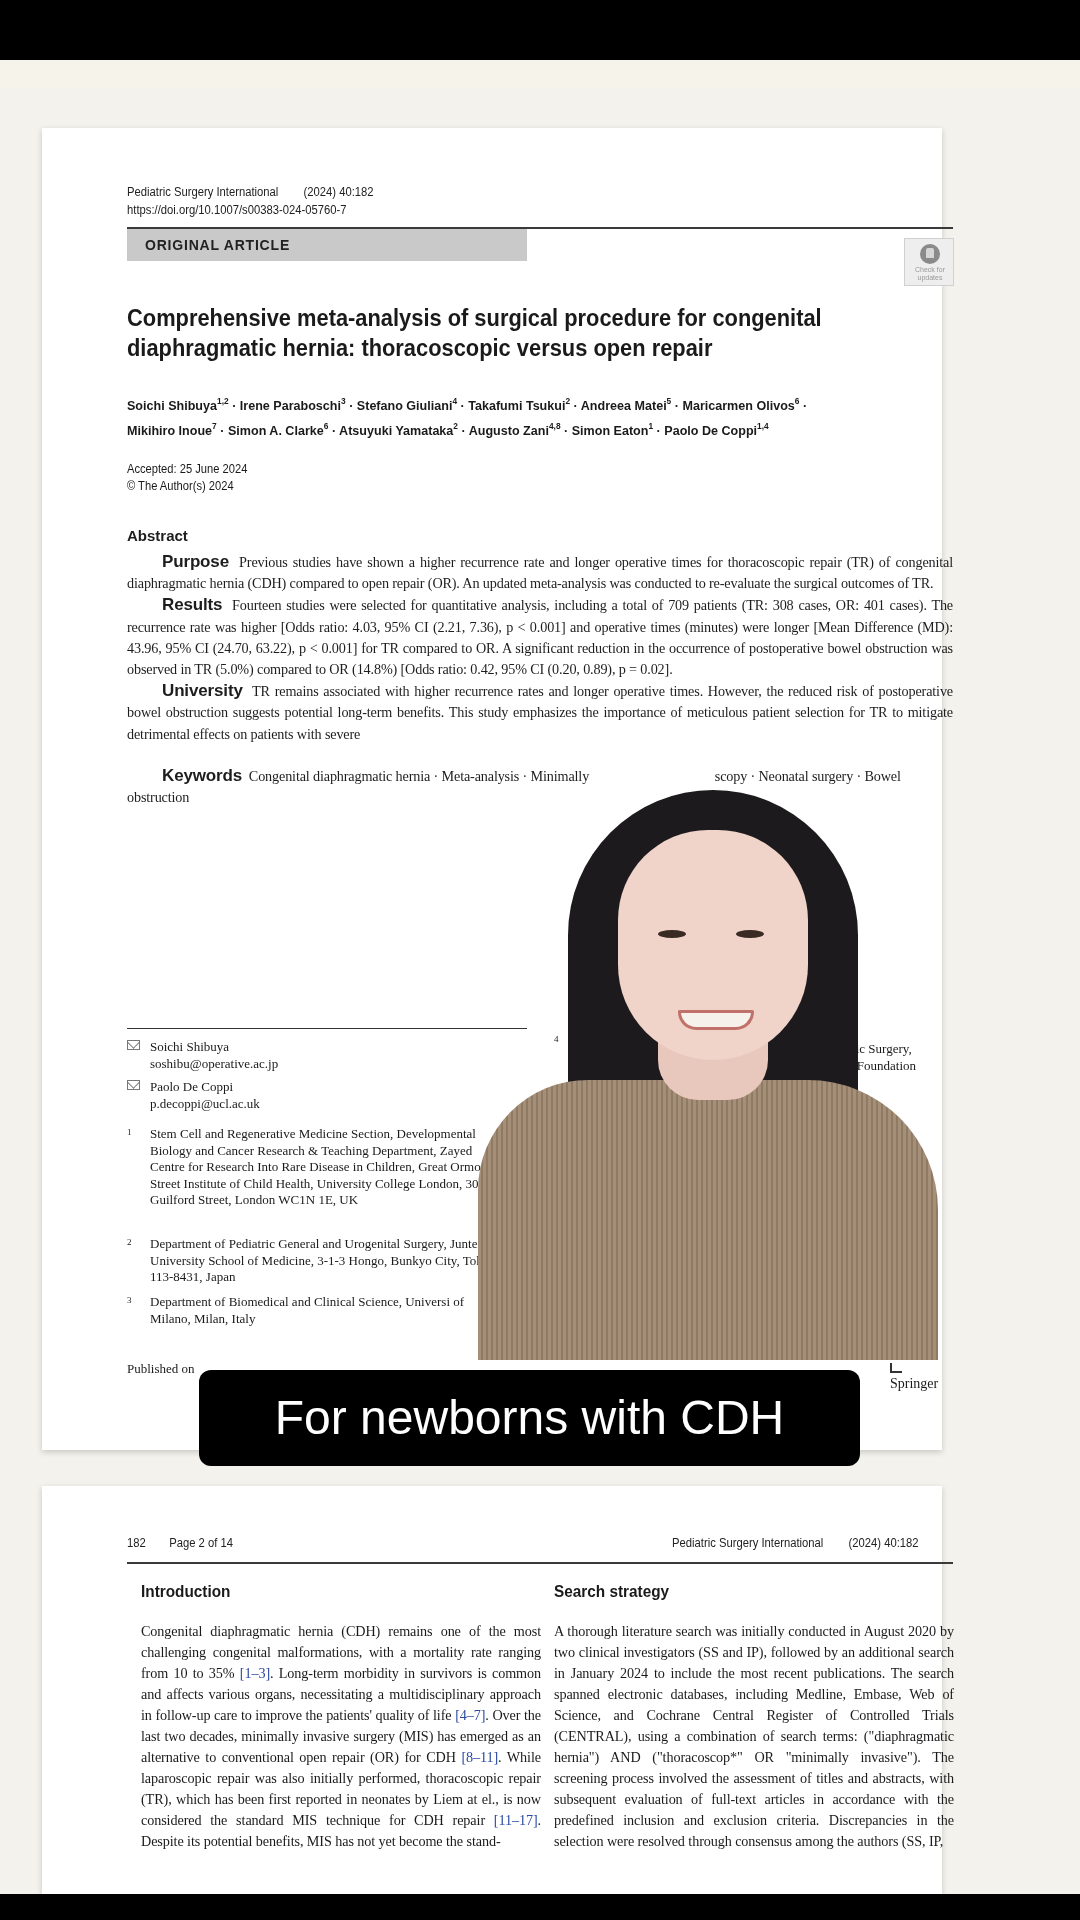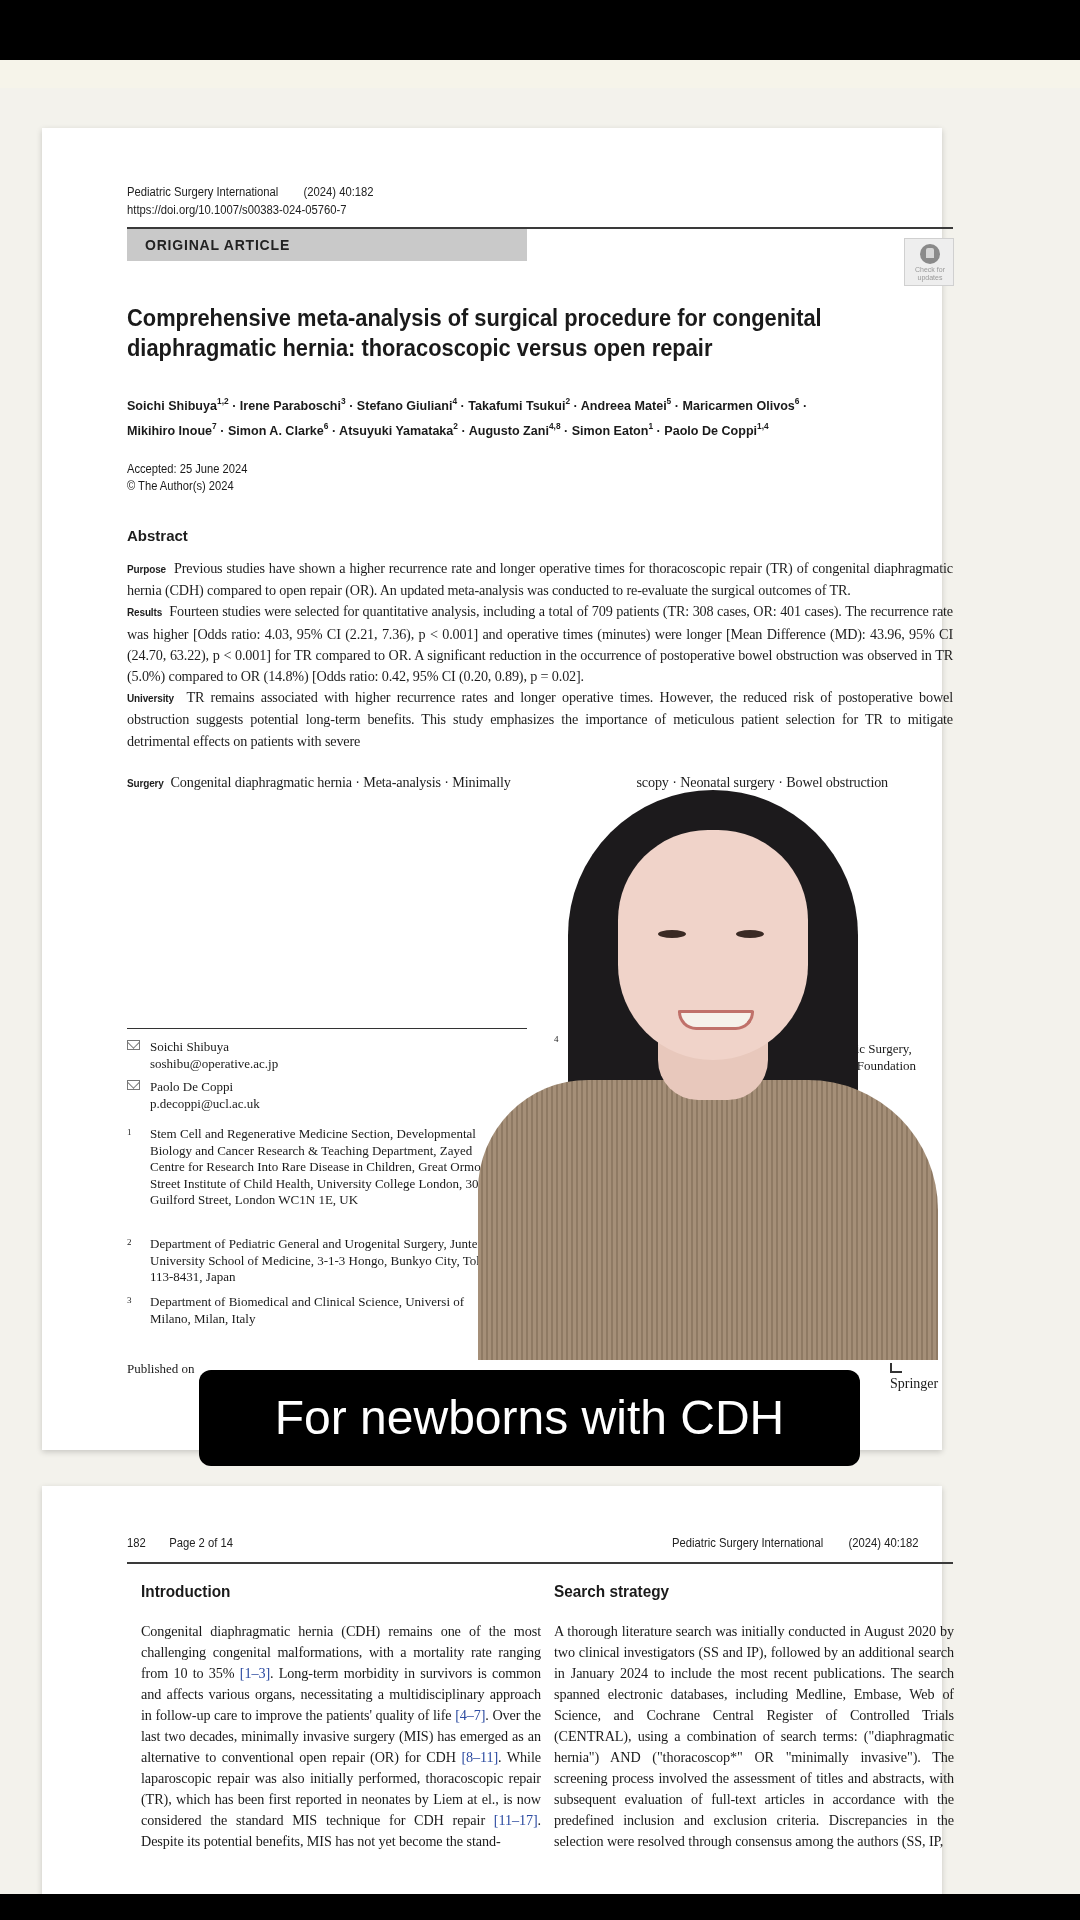--- a/index.html
+++ b/index.html
@@ -22,23 +22,23 @@
   .check-badge .circle { position: absolute; left: 15px; top: 5px; width: 20px; height: 20px; border-radius: 50%; background: #8a8a8a; }
   .check-badge .circle::after { content: ""; position: absolute; left: 6px; top: 4px; width: 8px; height: 10px; background: #d6d6d6; border-radius: 2px 2px 0 0; }
   .check-badge .txt { position: absolute; left: 0; top: 27px; width: 50px; text-align: center; font-size: 7px; line-height: 8px; color: #999; font-family: "Liberation Sans", sans-serif; }
 
   .title { position: absolute; left: 85px; top: 175px; width: 826px; font-family: "Liberation Sans", sans-serif; font-weight: bold; font-size: 23.5px; line-height: 30px; color: #1a1a1a; transform: scaleX(0.93); transform-origin: left; }
   .authors { position: absolute; left: 85px; top: 263px; width: 900px; font-family: "Liberation Sans", sans-serif; font-weight: bold; font-size: 13.5px; line-height: 21px; transform: scaleX(0.93); transform-origin: left; }
   .authors sup { font-size: 9px; font-weight: bold; }
   .dates { position: absolute; left: 85px; top: 333px; font-family: "Liberation Sans", sans-serif; font-size: 12px; line-height: 17px; transform: scaleX(0.93); transform-origin: left; }
 
   .abstract { position: absolute; left: 85px; top: 398px; width: 826px; font-size: 14.2px; line-height: 21.2px; color: #1d1d1d; }
-  .abstract h3 { font-family: "Liberation Sans", sans-serif; font-size: 15px; font-weight: bold; margin-bottom: 12px; line-height: 20px; }
+  .abstract h3 { font-family: "Liberation Sans", sans-serif; font-size: 15px; font-weight: bold; margin-bottom: 5px; line-height: 20px; }
   .abstract p { text-align: justify; letter-spacing: -0.15px; }
-  .abstract b { font-family: "Liberation Sans", sans-serif; font-weight: bold; font-size: 10px; }
+  .abstract b { font-family: "Liberation Sans", sans-serif; font-weight: bold; font-size: 17px; margin-left: 35px; }
   .abstract .kw { margin-top: 20px; text-align: left; }
 
   .short-rule { position: absolute; left: 85px; top: 900px; width: 400px; height: 1px; background: #333; }
   .corr { position: absolute; left: 85px; font-size: 13px; line-height: 17px; }
   .corr .env { position: absolute; left: 0; top: 2px; width: 13px; height: 10px; border: 1px solid #777; }
   .corr .env::after { content: ""; position: absolute; left: 1px; top: -3px; width: 8px; height: 8px; border-right: 1px solid #777; border-bottom: 1px solid #777; transform: rotate(45deg); }
   .corr .body { margin-left: 23px; }
   .aff { position: absolute; left: 85px; width: 370px; font-size: 13px; line-height: 16.5px; }
   .aff .num { position: absolute; left: 0; top: -2px; font-size: 9px; }
   .aff .body { margin-left: 23px; }
@@ -97,21 +97,21 @@
   <div class="dates">
     <div>Accepted: 25 June 2024</div>
     <div>© The Author(s) 2024</div>
   </div>
 
   <div class="abstract">
     <h3>Abstract</h3>
     <p><b>Purpose</b>&nbsp; <span>Previous studies have shown a higher recurrence rate and longer operative times for thoracoscopic repair (TR) of congenital diaphragmatic hernia (CDH) compared to open repair (OR). An updated meta-analysis was conducted to re-evaluate the surgical outcomes of TR.</span></p>
     <p><b>Results</b>&nbsp; <span>Fourteen studies were selected for quantitative analysis, including a total of 709 patients (TR: 308 cases, OR: 401 cases). The recurrence rate was higher [Odds ratio: 4.03, 95% CI (2.21, 7.36), p &lt; 0.001] and operative times (minutes) were longer [Mean Difference (MD): 43.96, 95% CI (24.70, 63.22), p &lt; 0.001] for TR compared to OR. A significant reduction in the occurrence of postoperative bowel obstruction was observed in TR (5.0%) compared to OR (14.8%) [Odds ratio: 0.42, 95% CI (0.20, 0.89), p = 0.02].</span></p>
     <p><b>University</b>&nbsp; <span>TR remains associated with higher recurrence rates and longer operative times. However, the reduced risk of postoperative bowel obstruction suggests potential long-term benefits. This study emphasizes the importance of meticulous patient selection for TR to mitigate detrimental effects on patients with severe</span></p>
-    <p class="kw"><b>Surgery</b>&nbsp; <span style="white-space:pre-wrap">Congenital diaphragmatic hernia · Meta-analysis · Minimally                                     scopy · Neonatal surgery · Bowel obstruction</span></p>
+    <p class="kw"><b>Keywords</b>&nbsp; <span style="white-space:pre-wrap">Congenital diaphragmatic hernia · Meta-analysis · Minimally                                     scopy · Neonatal surgery · Bowel obstruction</span></p>
   </div>
 
   <div class="short-rule"></div>
 
   <div class="corr" style="top:910px">
     <span class="env"></span>
     <div class="body">
       <div>Soichi Shibuya</div>
       <div>soshibu@operative.ac.jp</div>
     </div>

